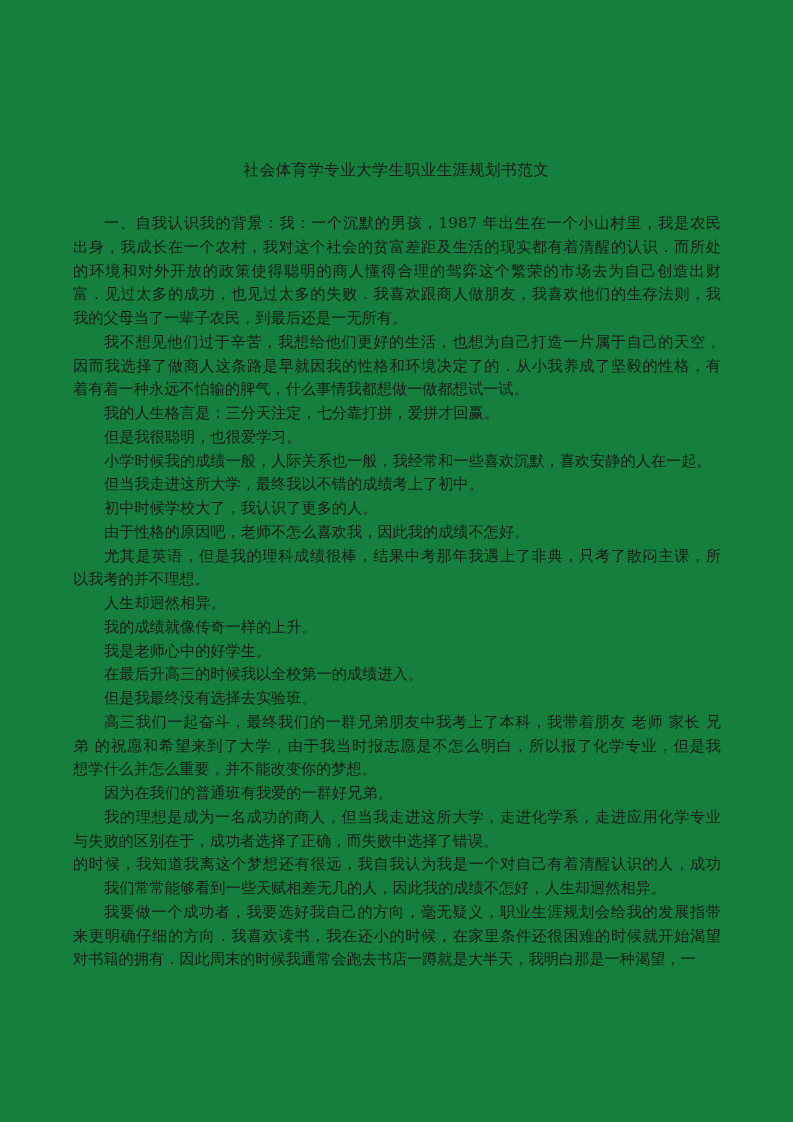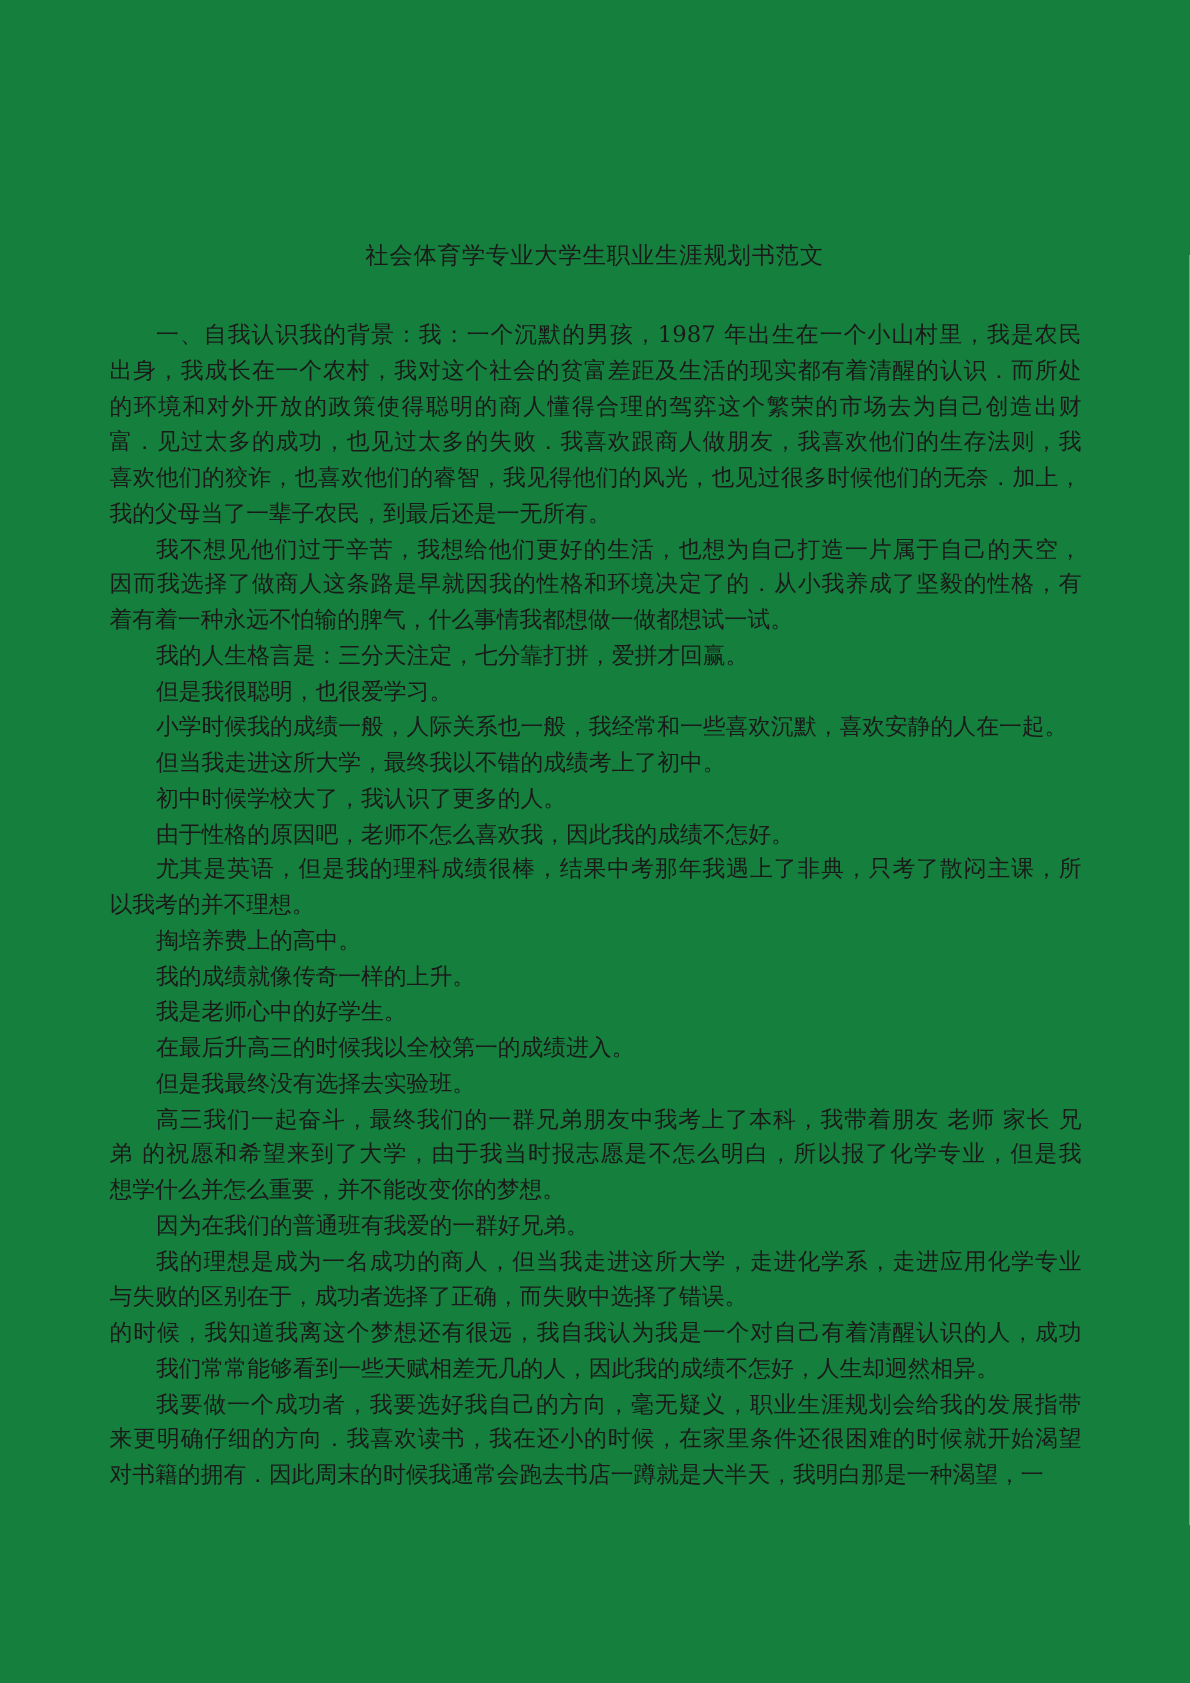--- a/index.html
+++ b/index.html
@@ -18,21 +18,20 @@
 <body>
 
 <div class="page">
   <div class="title">社会体育学专业大学生职业生涯规划书范文</div>
   <div class="body" id="doc-body">
       <div>
         <span class="line indent">一、自我认识我的背景：我：一个沉默的男孩，1987 年出生在一个小山村里，我是农民</span>
         <span class="line">出身，我成长在一个农村，我对这个社会的贫富差距及生活的现实都有着清醒的认识．而所处</span>
         <span class="line">的环境和对外开放的政策使得聪明的商人懂得合理的驾弈这个繁荣的市场去为自己创造出财</span>
         <span class="line">富．见过太多的成功，也见过太多的失败．我喜欢跟商人做朋友，我喜欢他们的生存法则，我</span>
-        <span class="line">喜欢他们的狡诈，也喜欢他们的睿智，我见得他们的风光，也见过很多时候他们的无奈．加上，</span>
         <span class="line last">我的父母当了一辈子农民，到最后还是一无所有。</span>
       </div>
       <div>
         <span class="line indent">我不想见他们过于辛苦，我想给他们更好的生活，也想为自己打造一片属于自己的天空，</span>
         <span class="line">因而我选择了做商人这条路是早就因我的性格和环境决定了的．从小我养成了坚毅的性格，有</span>
         <span class="line last">着有着一种永远不怕输的脾气，什么事情我都想做一做都想试一试。</span>
       </div>
       <div>
         <span class="line indent last">我的人生格言是：三分天注定，七分靠打拼，爱拼才回赢。</span>
       </div>
@@ -49,21 +48,21 @@
         <span class="line indent last">初中时候学校大了，我认识了更多的人。</span>
       </div>
       <div>
         <span class="line indent last">由于性格的原因吧，老师不怎么喜欢我，因此我的成绩不怎好。</span>
       </div>
       <div>
         <span class="line indent">尤其是英语，但是我的理科成绩很棒，结果中考那年我遇上了非典，只考了散闷主课，所</span>
         <span class="line last">以我考的并不理想。</span>
       </div>
       <div>
-        <span class="line indent last">掏培养费上的高中。</span>
+        <span class="line indent last">人生却迥然相异。</span>
       </div>
       <div>
         <span class="line indent last">我的成绩就像传奇一样的上升。</span>
       </div>
       <div>
         <span class="line indent last">我是老师心中的好学生。</span>
       </div>
       <div>
         <span class="line indent last">在最后升高三的时候我以全校第一的成绩进入。</span>
       </div>

